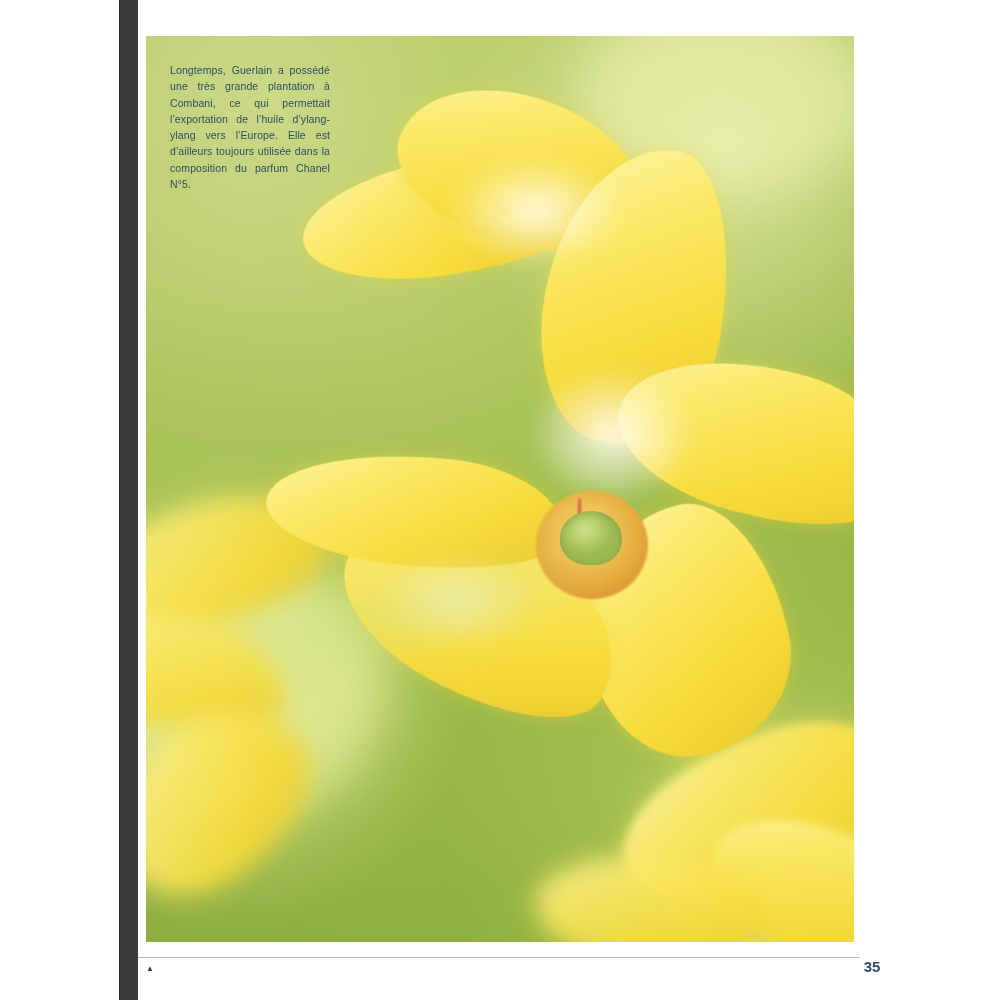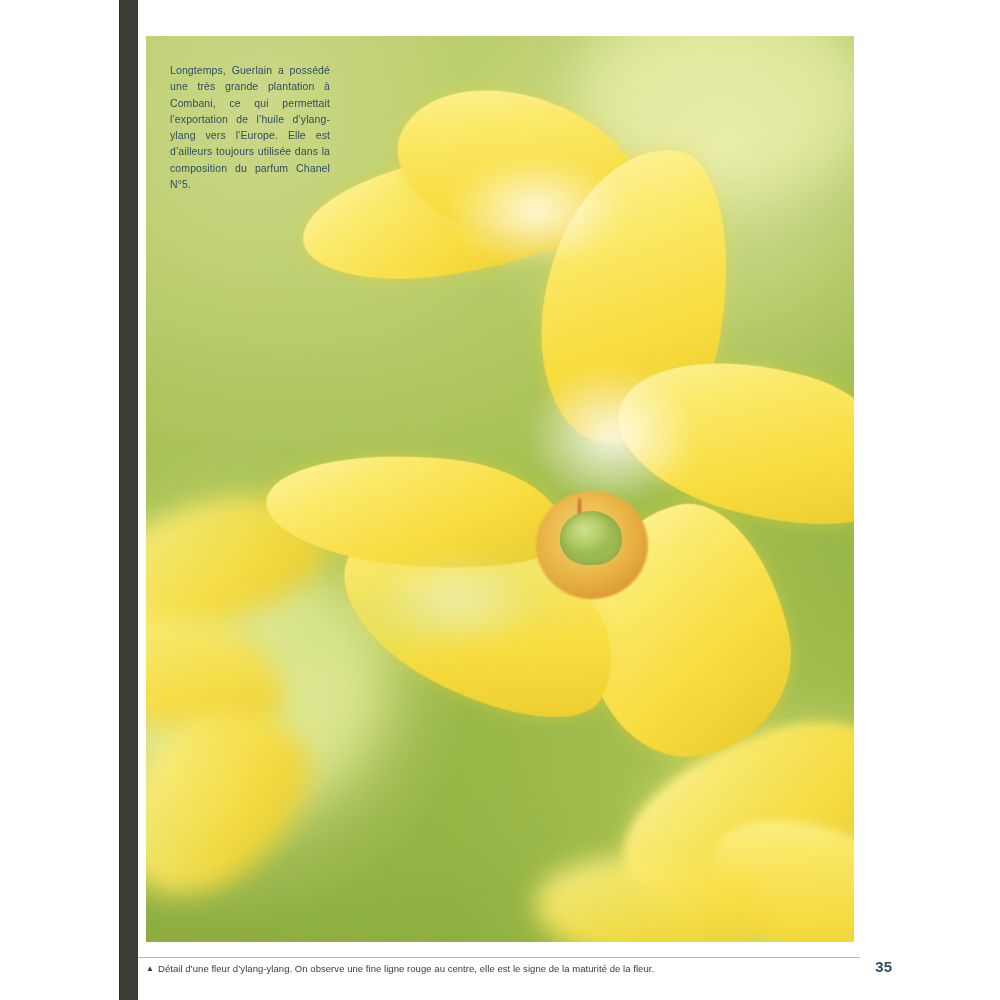--- a/index.html
+++ b/index.html
@@ -163,21 +163,21 @@
     line-height: 1.6;
   }
   .page-number {
     position: absolute;
     left: 852px;
     top: 958px;
     width: 40px;
     font-size: 15px;
     color: #2f4f63;
     font-weight: bold;
-    text-align: right;
+    text-align: center;
   }
 
   
   .edge-line {
     position: absolute;
     left: 119px;
     top: 0;
     width: 1px;
     height: 1000px;
     background: #2b2a26;
@@ -228,18 +228,17 @@
   </div>
 
   <div class="text-col">
     <p>Longtemps, Guerlain a possédé une très grande plantation à Combani, ce qui permettait l’exportation de l’huile d’ylang-ylang vers l’Europe. Elle est d’ailleurs toujours utilisée dans la composition du parfum Chanel N°5.</p>
   </div>
 
   <div class="caption-rule"></div>
 
   <div class="caption">
     <span class="tri">▲</span>
-    <span>Détail d’une fleur d’ylang-ylang. On observe une fine ligne rouge au centre, elle est le signe de la maturité de la fleur.</span>
   </div>
 
   <div class="page-number">35</div>
 
 </div>
 
 </body></html>

